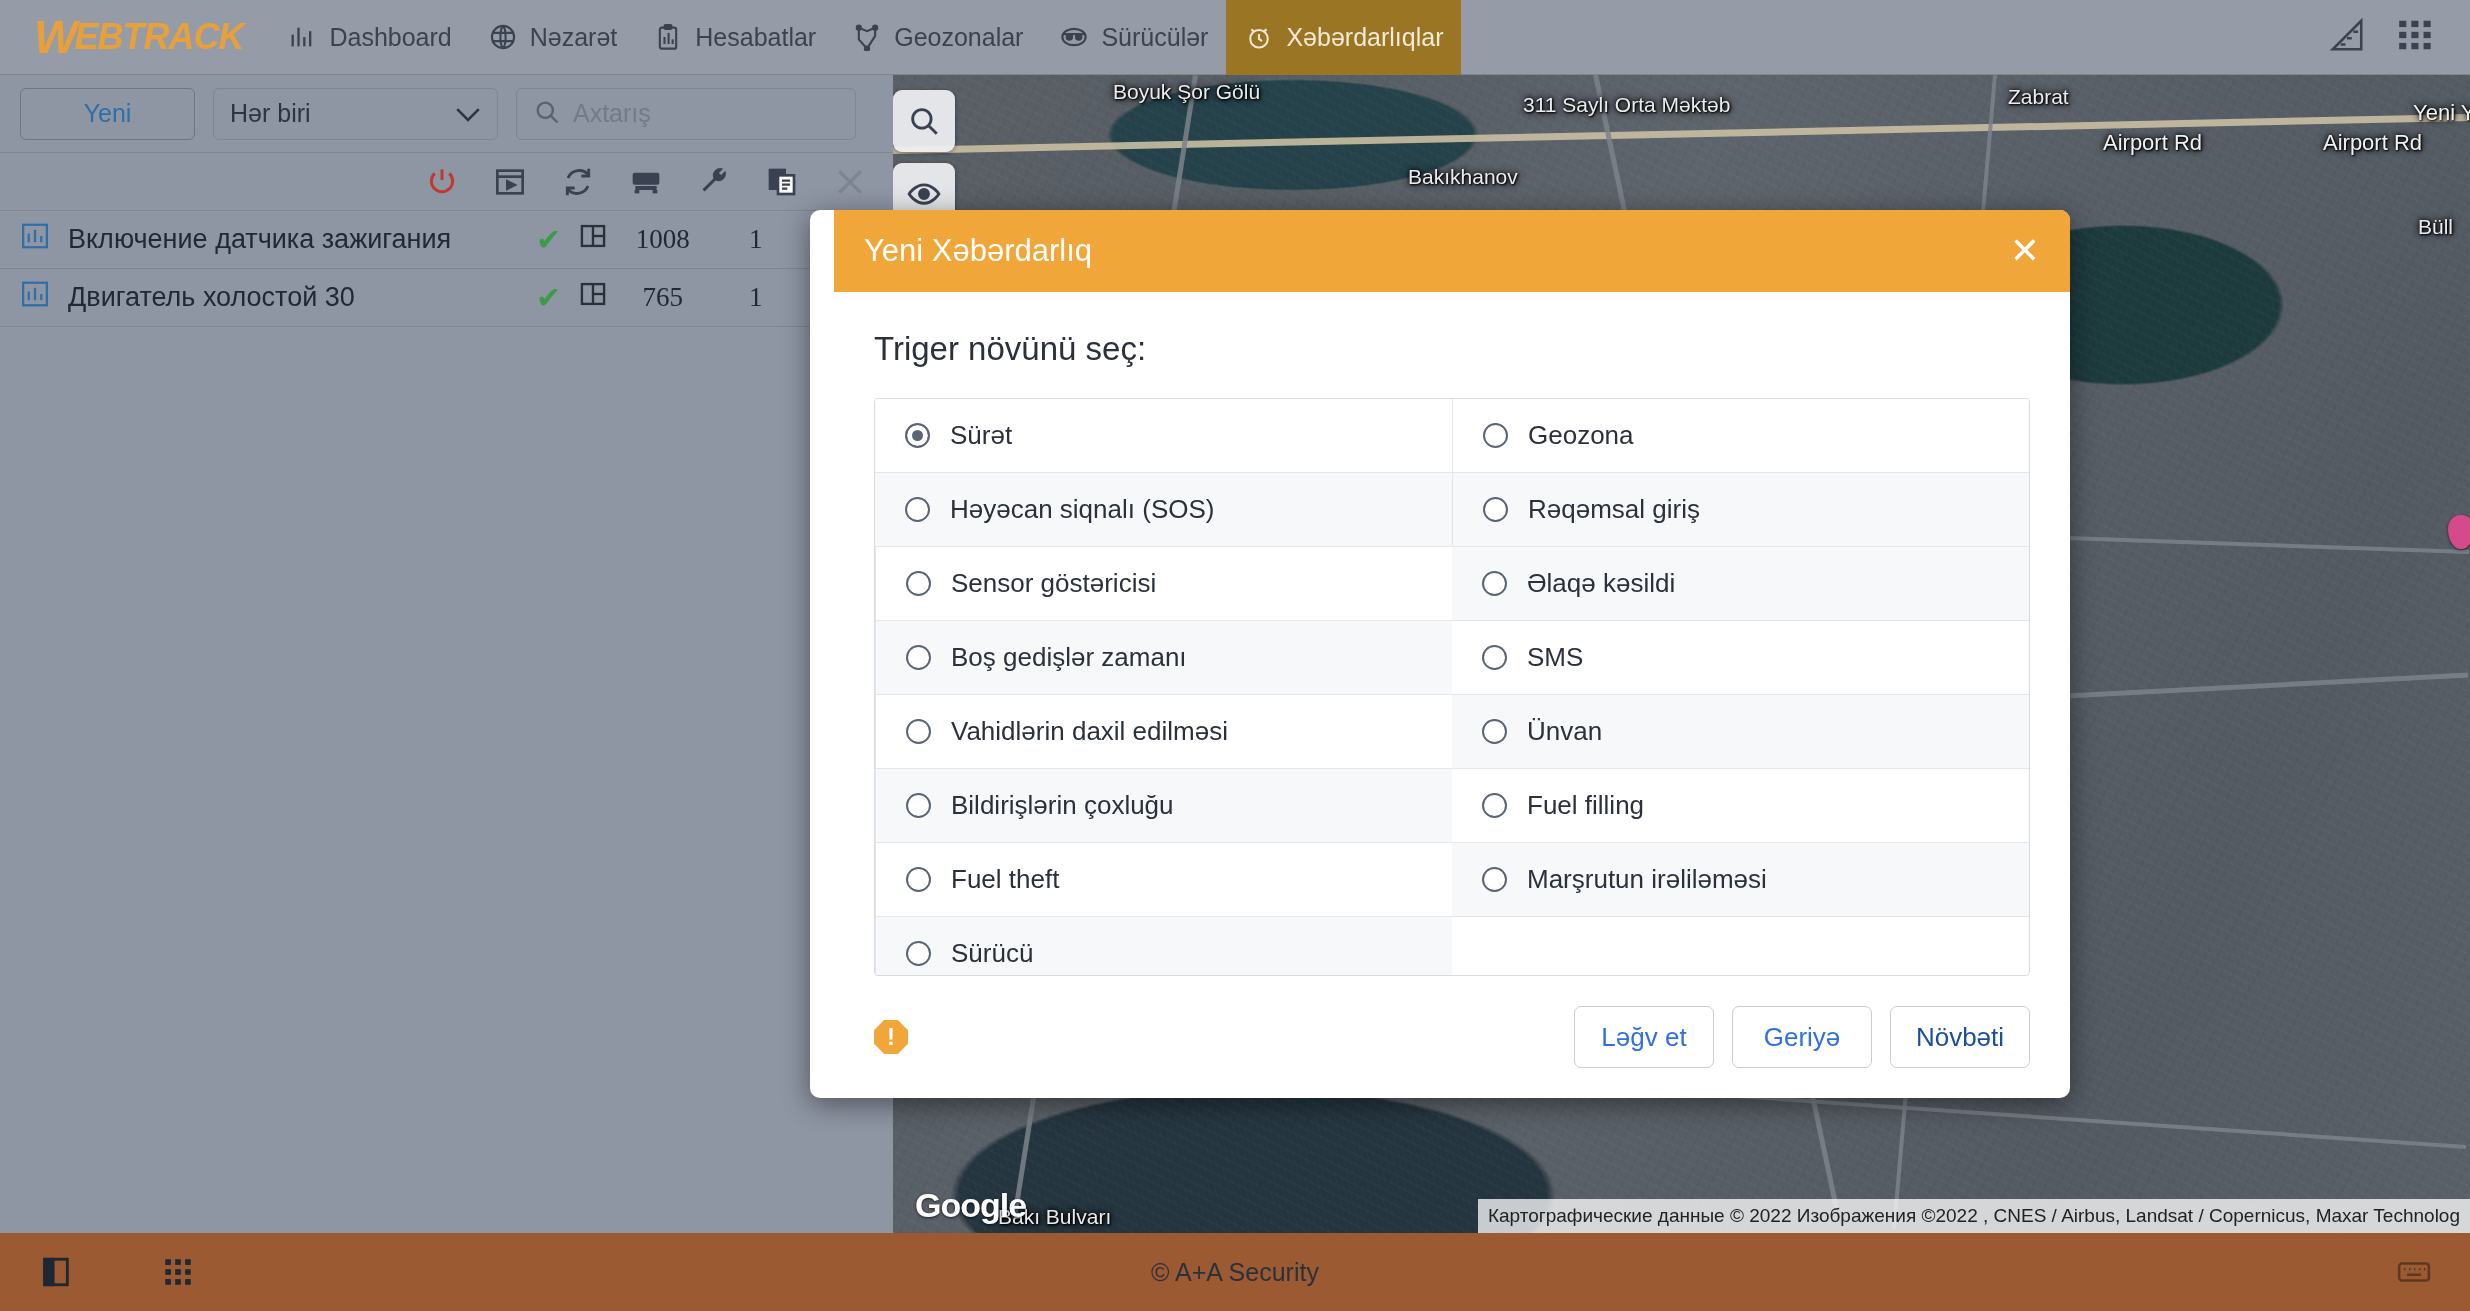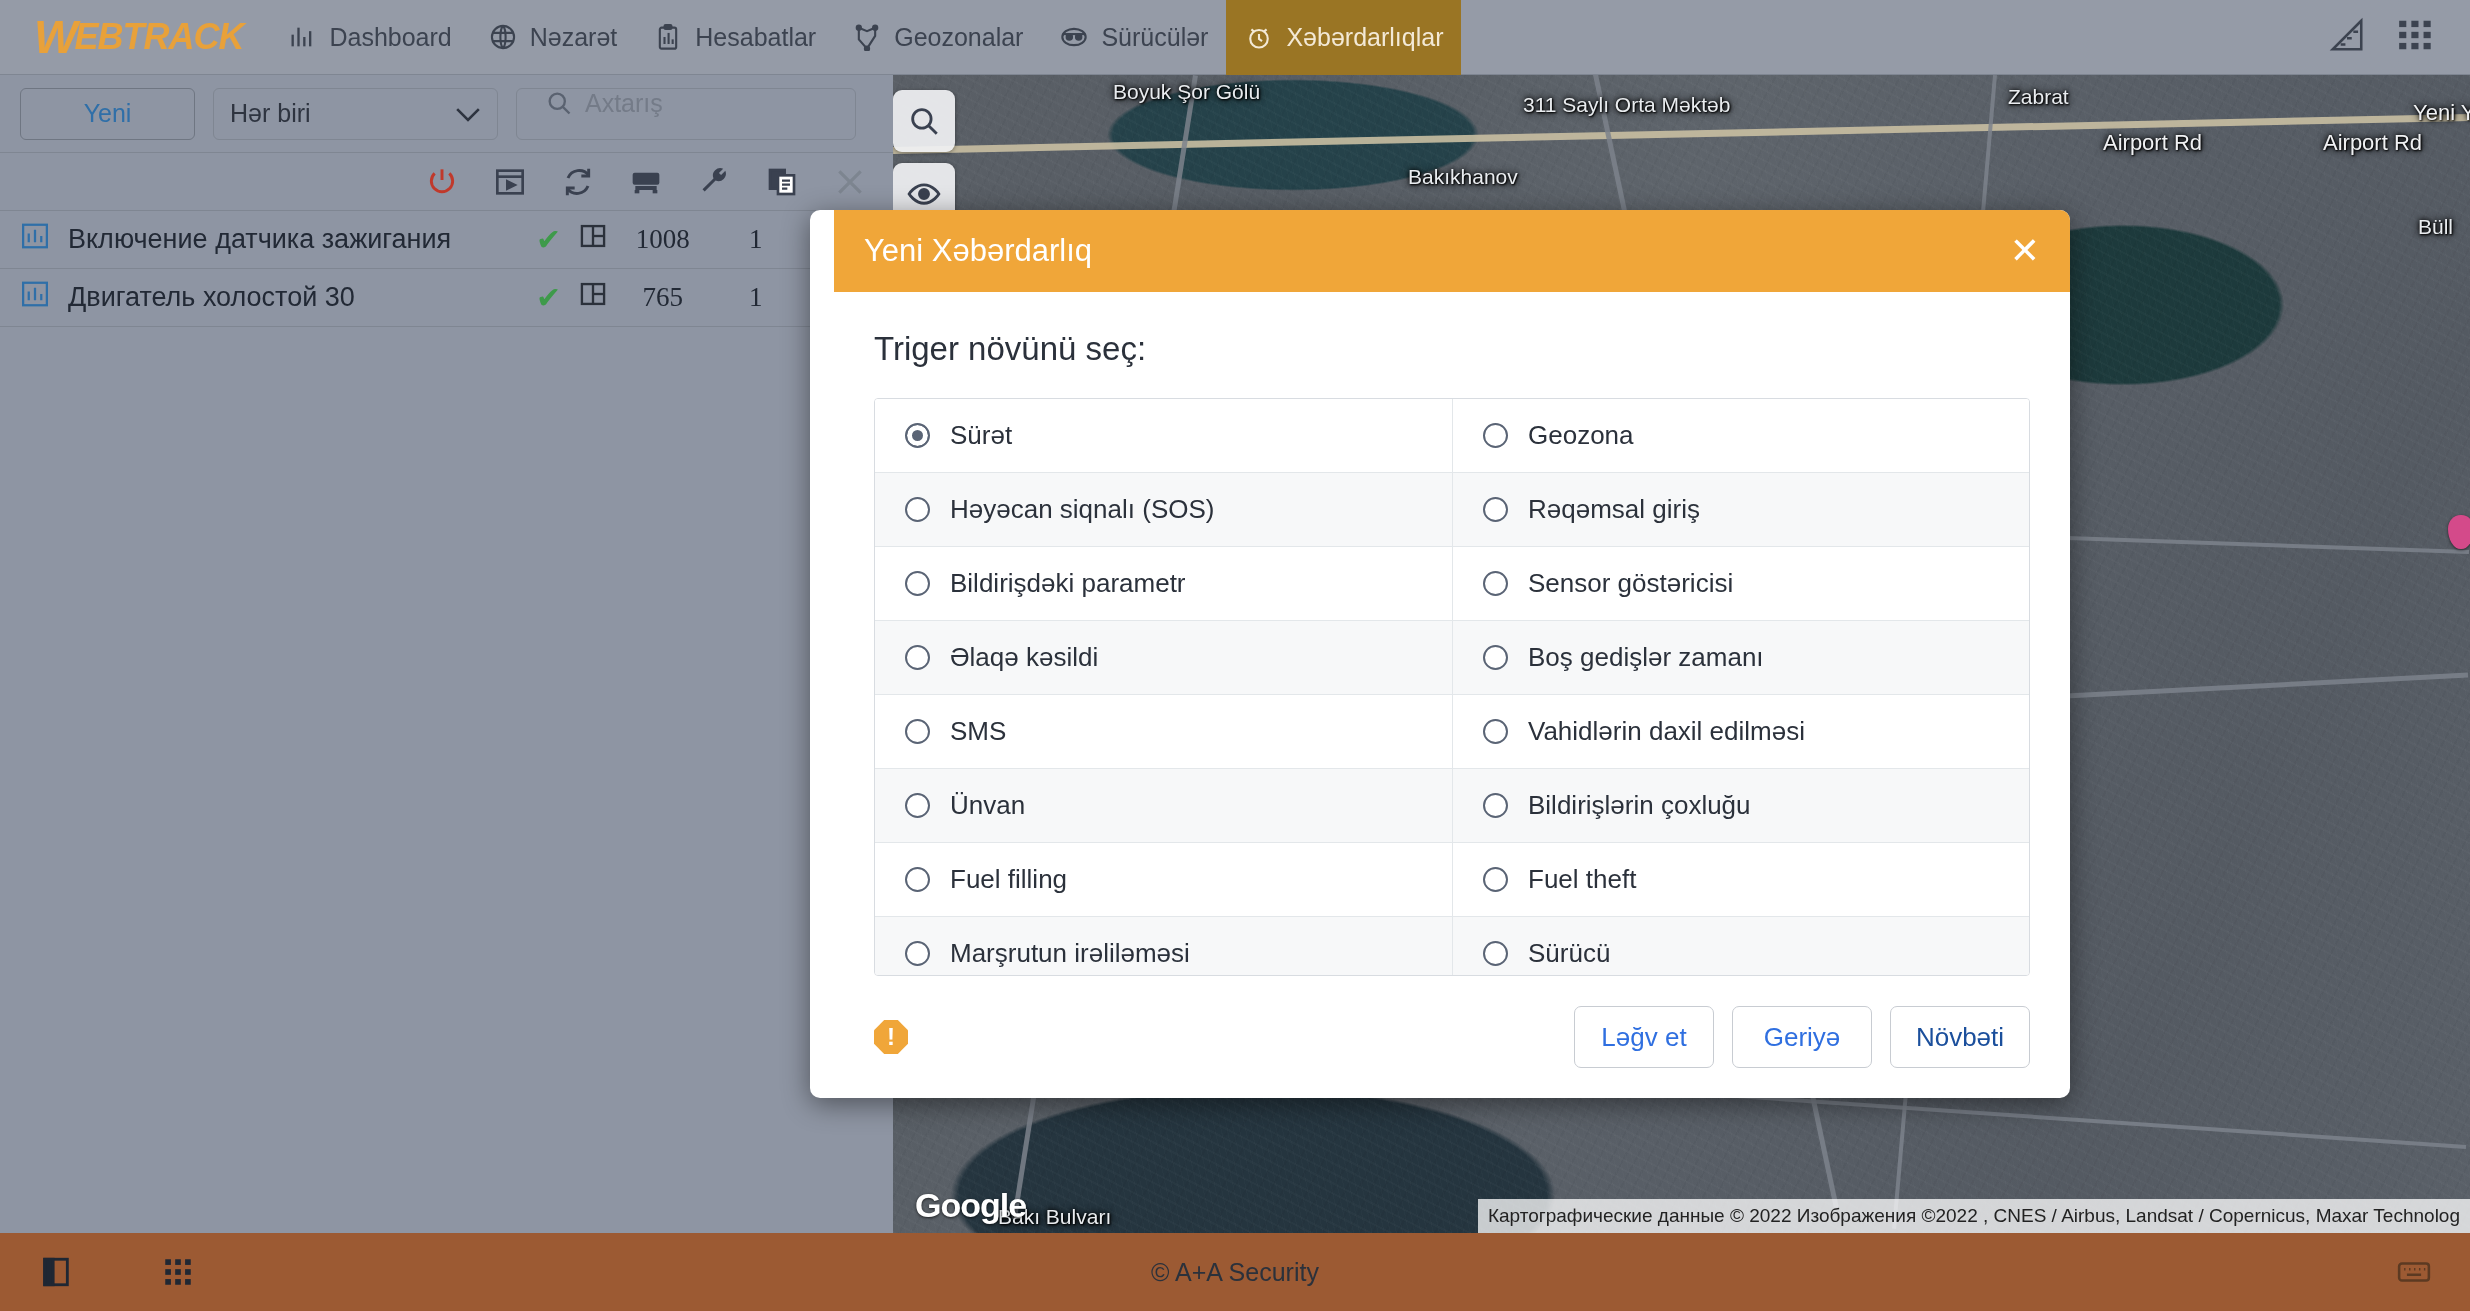--- a/index.html
+++ b/index.html
@@ -57,21 +57,21 @@
   .select-wrap {
     position: relative; height: 52px; width: 285px;
     border: 1px solid #7f8692; border-radius: 6px;
     display: flex; align-items: center; padding: 0 16px;
     color: #2e3440; font-size: 25px; cursor: pointer;
   }
   .select-wrap .chev { position: absolute; right: 16px; top: 50%; transform: translateY(-50%); }
   .search-wrap {
     position: relative; height: 52px; flex: 1; max-width: 340px;
     border: 1px solid #7f8692; border-radius: 6px;
-    display: flex; gap: 12px; padding: 0 28px;
+    display: flex; align-items: center; gap: 12px; padding: 0 16px;
     cursor: text;
   }
   .search-wrap .ph { color: #747b88; font-size: 25px; }
 
   .lp-iconbar {
     height: 58px; display: flex; align-items: center; justify-content: flex-end;
     gap: 34px; padding: 0 26px;
     border-bottom: 1px solid #7f8692;
   }
   .lp-iconbar .ic { width: 34px; height: 34px; display:flex; align-items:center; justify-content:center; cursor: pointer; }
@@ -548,24 +548,20 @@
                   <span>Geozona</span>
                 </div>
                 <div class="radio-cell alt">
                   <span class="radio-dot"></span>
                   <span>Həyəcan siqnalı (SOS)</span>
                 </div>
                 <div class="radio-cell alt col2">
                   <span class="radio-dot"></span>
                   <span>Rəqəmsal giriş</span>
                 </div>
-                <div class="radio-cell">
-                  <span class="radio-dot"></span>
-                  <span>Bildirişdəki parametr</span>
-                </div>
                 <div class="radio-cell col2">
                   <span class="radio-dot"></span>
                   <span>Sensor göstəricisi</span>
                 </div>
                 <div class="radio-cell alt">
                   <span class="radio-dot"></span>
                   <span>Əlaqə kəsildi</span>
                 </div>
                 <div class="radio-cell alt col2">
                   <span class="radio-dot"></span>

